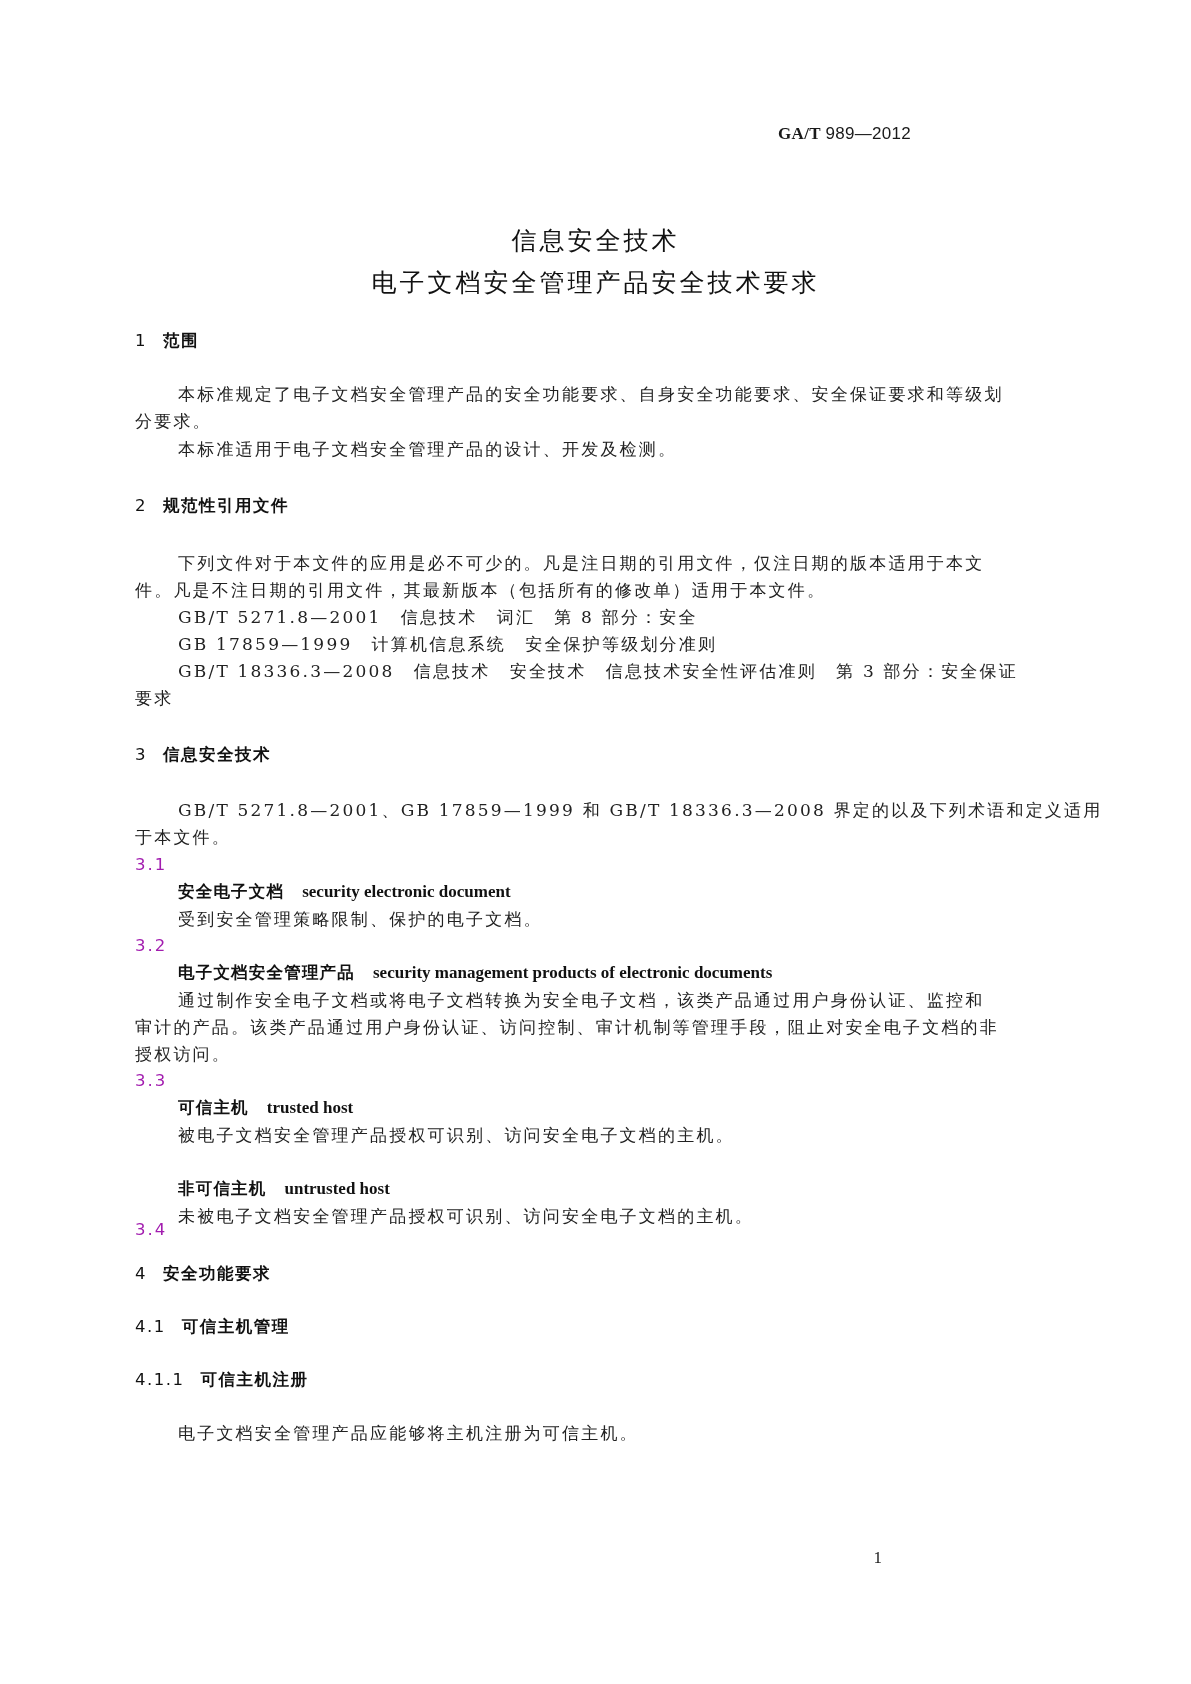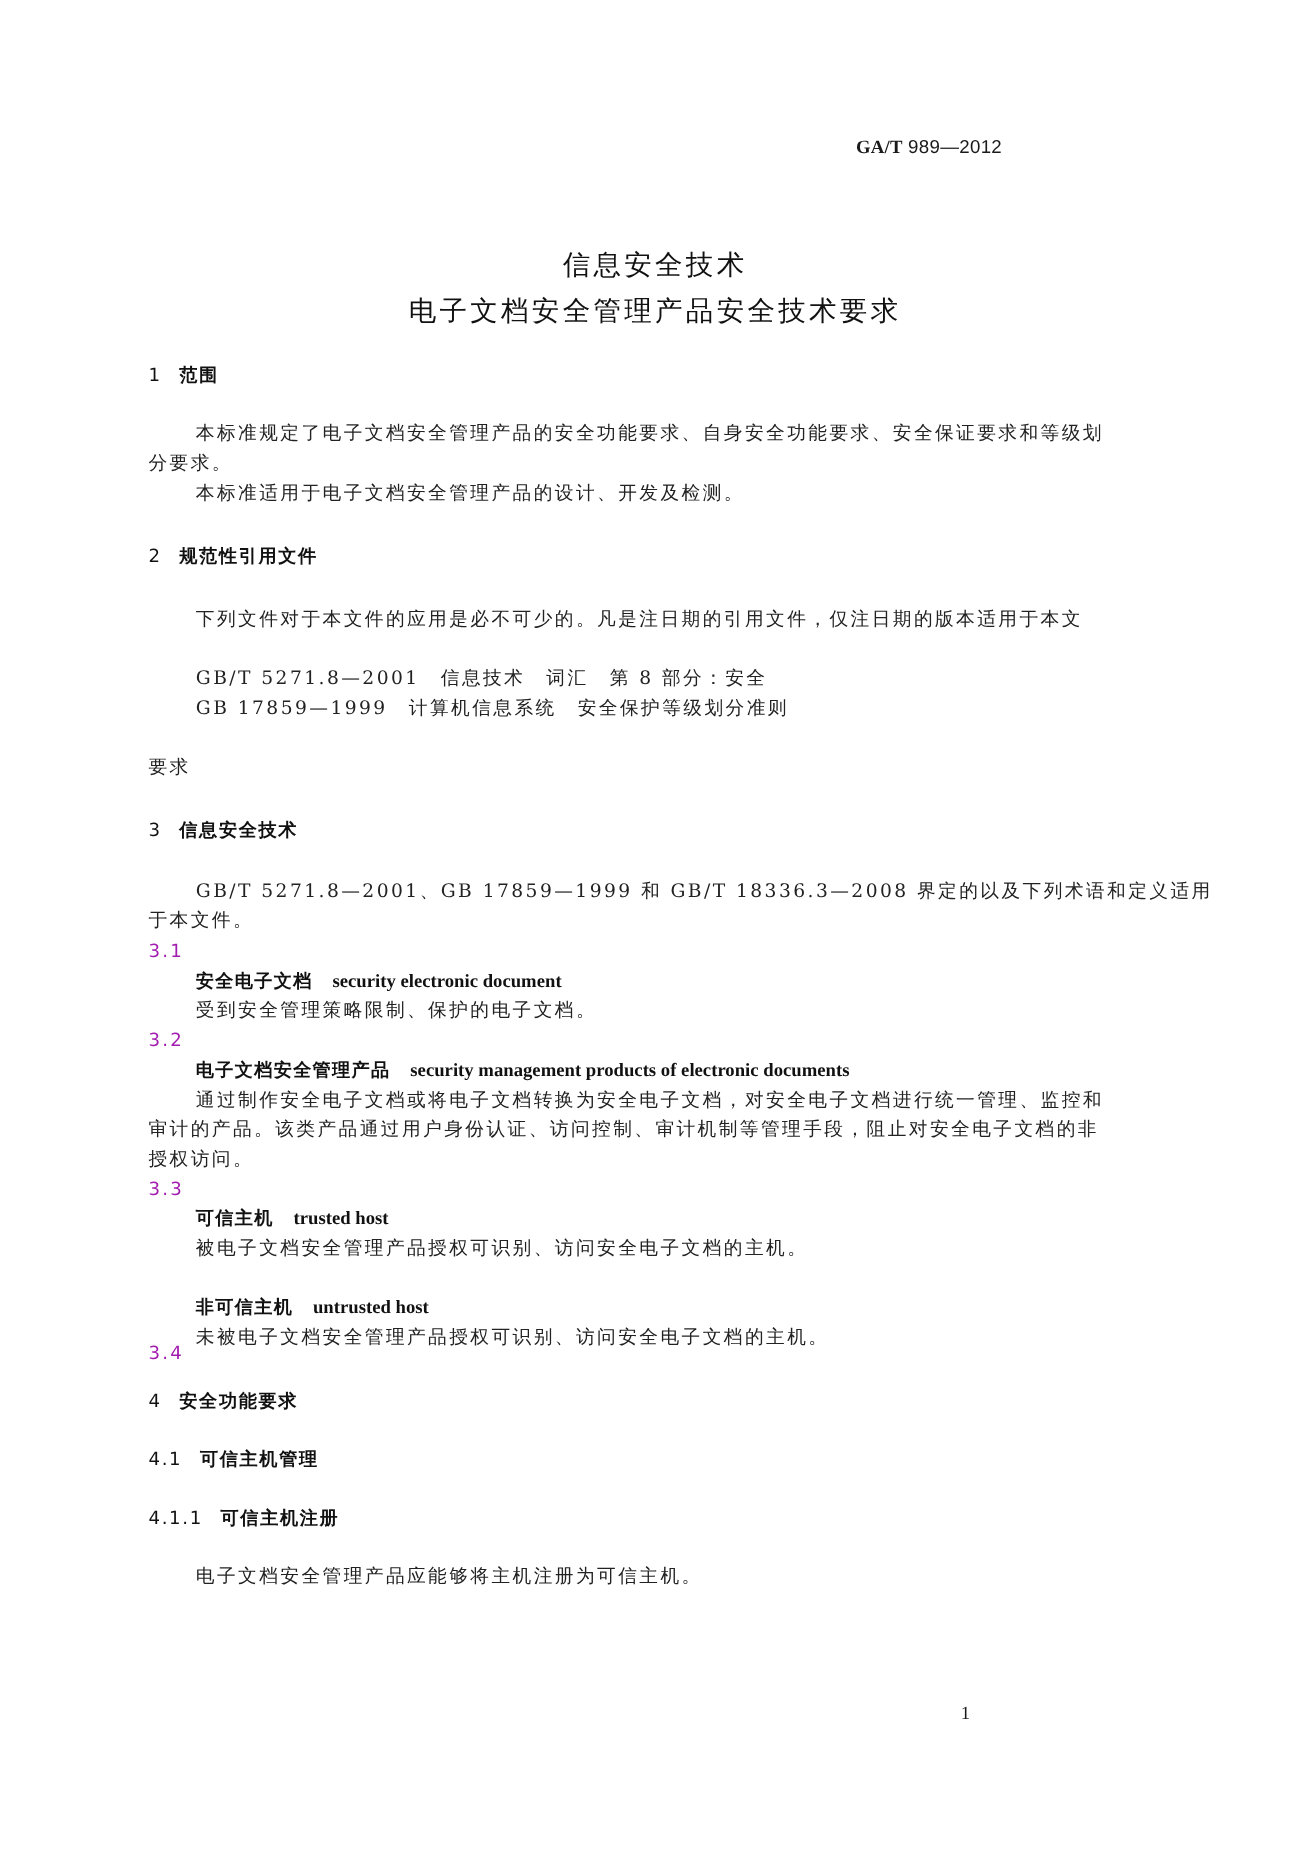--- a/index.html
+++ b/index.html
@@ -67,41 +67,43 @@
     <span class="num">1</span><span>范围</span>
   </div>
   <div class="line indent" style="top:384px;">本标准规定了电子文档安全管理产品的安全功能要求、自身安全功能要求、安全保证要求和等级划</div>
   <div class="line" style="top:411px;">分要求。</div>
   <div class="line indent" style="top:439px;">本标准适用于电子文档安全管理产品的设计、开发及检测。</div>
 
   <div class="line heading" style="top:496px;">
     <span class="num">2</span><span>规范性引用文件</span>
   </div>
   <div class="line indent" style="top:553px;">下列文件对于本文件的应用是必不可少的。凡是注日期的引用文件，仅注日期的版本适用于本文</div>
+  <div class="line" style="top:580px;">件。凡是不注日期的引用文件，其最新版本（包括所有的修改单）适用于本文件。</div>
   <div class="line indent" style="top:607px;">GB/T 5271.8—2001　信息技术　词汇　第 8 部分：安全</div>
   <div class="line indent" style="top:634px;">GB 17859—1999　计算机信息系统　安全保护等级划分准则</div>
+  <div class="line indent" style="top:661px;">GB/T 18336.3—2008　信息技术　安全技术　信息技术安全性评估准则　第 3 部分：安全保证</div>
   <div class="line" style="top:688px;">要求</div>
 
   <div class="line heading" style="top:745px;">
     <span class="num">3</span><span>信息安全技术</span>
   </div>
   <div class="line indent" style="top:800px;">GB/T 5271.8—2001、GB 17859—1999 和 GB/T 18336.3—2008 界定的以及下列术语和定义适用</div>
   <div class="line" style="top:827px;">于本文件。</div>
 
   <div class="line term-no" style="top:855px;">3.1</div>
   <div class="line indent term" style="top:882px;">
     <span>安全电子文档</span><span class="en">security electronic document</span>
   </div>
   <div class="line indent" style="top:909px;">受到安全管理策略限制、保护的电子文档。</div>
 
   <div class="line term-no" style="top:936px;">3.2</div>
   <div class="line indent term" style="top:963px;">
     <span>电子文档安全管理产品</span><span class="en">security management products of electronic documents</span>
   </div>
-  <div class="line indent" style="top:990px;">通过制作安全电子文档或将电子文档转换为安全电子文档，对安全电子文档进行统一管理、监控和</div>
+  <div class="line indent" style="top:990px;">通过制作安全电子文档或将电子文档转换为安全电子文档，该类产品通过用户身份认证、监控和</div>
   <div class="line" style="top:1017px;">审计的产品。该类产品通过用户身份认证、访问控制、审计机制等管理手段，阻止对安全电子文档的非</div>
   <div class="line" style="top:1044px;">授权访问。</div>
 
   <div class="line term-no" style="top:1071px;">3.3</div>
   <div class="line indent term" style="top:1098px;">
     <span>可信主机</span><span class="en">trusted host</span>
   </div>
   <div class="line indent" style="top:1125px;">被电子文档安全管理产品授权可识别、访问安全电子文档的主机。</div>
 
   <div class="line term-no" style="top:1220px;text-align:center;">3.4</div>

